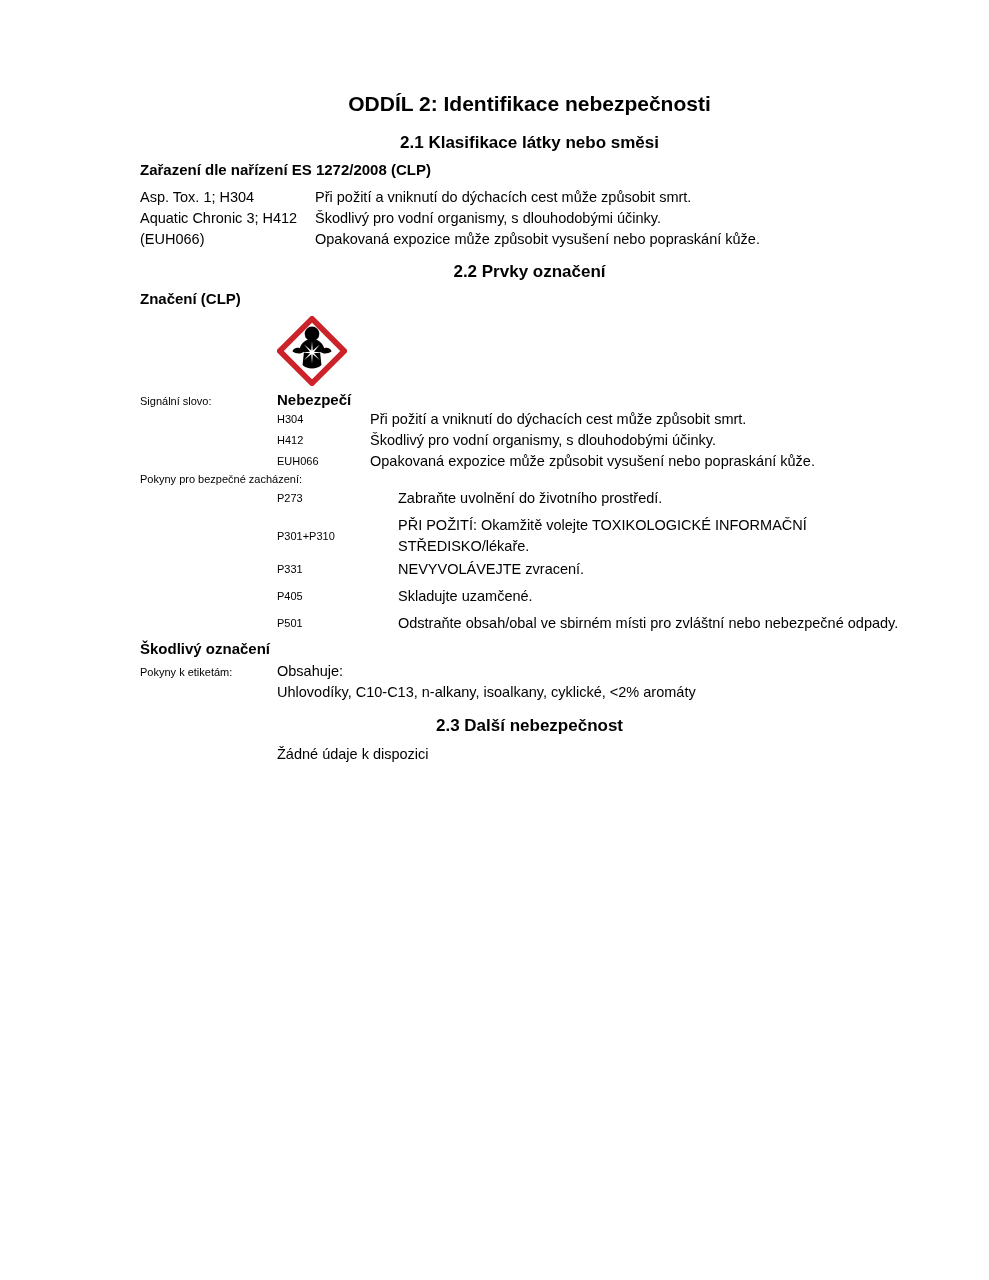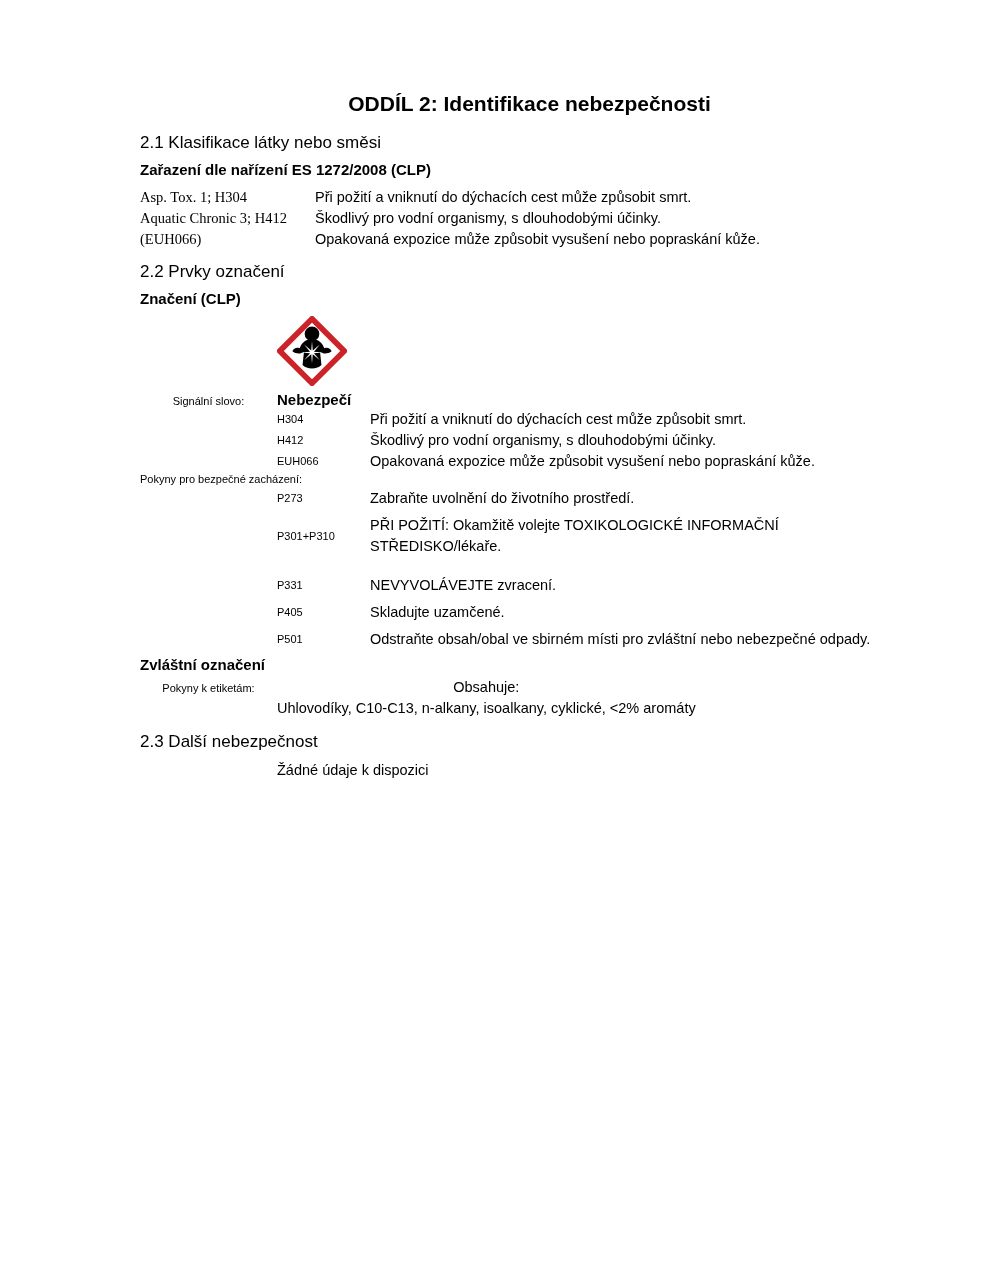--- a/index.html
+++ b/index.html
@@ -8,43 +8,43 @@
     width: 989px; height: 1280px;
     font-family: "Liberation Sans", "DejaVu Sans", sans-serif;
     color: #000; position: relative; overflow: hidden;
   }
   .page { padding: 93px 70px 0 140px; }
 
   .doc-title {
     font-size: 21px; font-weight: bold; text-align: center;
     line-height: 22px; margin-bottom: 18px;
   }
-  .h-section { font-size: 17px; font-weight: normal; line-height: 20px; margin-bottom: 8px; }
+  .h-section { font-size: 17px; font-weight: bold; line-height: 20px; margin-bottom: 8px; text-align: center; }
   .h-sub { font-size: 15px; font-weight: bold; line-height: 18px; margin-bottom: 8px; }
 
   .cls-row { display: flex; align-items: baseline; line-height: 21px; font-size: 14.5px; }
-  .cls-class { width: 175px; flex: 0 0 175px; font-family: Liberation Serif, serif; }
+  .cls-class { width: 175px; flex: 0 0 175px; }
   .cls-text { flex: 1; white-space: pre-line; }
 
   .gap-before-22 { margin-top: 12px; }
   .gap-before-23 { margin-top: 13px; }
 
   .picto-row { margin-left: 137px; margin-top: 2px; height: 70px; margin-bottom: 5px; }
 
-  .label-row { display: flex; align-items: baseline; text-align: center; }
+  .label-row { display: flex; align-items: baseline; }
   .small-label { font-size: 11px; line-height: 14px; color: #000; }
   .label-col { width: 137px; flex: 0 0 137px; }
   .signal-word { font-size: 15px; font-weight: bold; line-height: 18px; }
   .block-label { display: block; margin-top: 9px; margin-bottom: 2px; }
 
   .stmt-row { display: flex; align-items: center; line-height: 21px; margin-left: 137px; }
   .stmt-code { width: 93px; flex: 0 0 93px; font-size: 11px; }
   .stmt-text { flex: 1; font-size: 14.5px; white-space: pre-line; }
-  .p-row { margin-bottom: 6px; }
-  .p-row.tight { margin-bottom: 18px; }
+  .p-row { margin-bottom: 6px; gap: 28px; }
+  .p-row.tight { margin-bottom: 2px; }
 
   .special-heading { margin-top: 6px; margin-bottom: 3px; }
   .value-text { font-size: 14.5px; line-height: 21px; white-space: pre-line; }
 
   .indent-text { margin-left: 137px; font-size: 14.5px; line-height: 21px; white-space: pre-line; }
   .mt3 { margin-top: 3px; }
   .mt0 { margin-top: 0; }
 </style>
 </head>
 <body>
@@ -117,21 +117,21 @@
   </div>
   <div class="stmt-row p-row">
     <div class="stmt-code">P405</div>
     <div class="stmt-text">Skladujte uzamčené.</div>
   </div>
   <div class="stmt-row p-row">
     <div class="stmt-code">P501</div>
     <div class="stmt-text">Odstraňte obsah/obal ve sbirném místi pro zvláštní nebo nebezpečné odpady.</div>
   </div>
 
-  <div class="h-sub special-heading">Zvláštní označení</div>
+  <div class="h-sub special-heading">Škodlivý označení</div>
   <div class="label-row">
     <div class="small-label label-col">Pokyny k etiketám:</div>
     <div class="value-text">Obsahuje:
 Uhlovodíky, C10-C13, n-alkany, isoalkany, cyklické, &lt;2% aromáty</div>
   </div>
 
   <div class="h-section gap-before-23">2.3 Další nebezpečnost</div>
   <div class="indent-text mt0">Žádné údaje k dispozici</div>
 
 </div>

